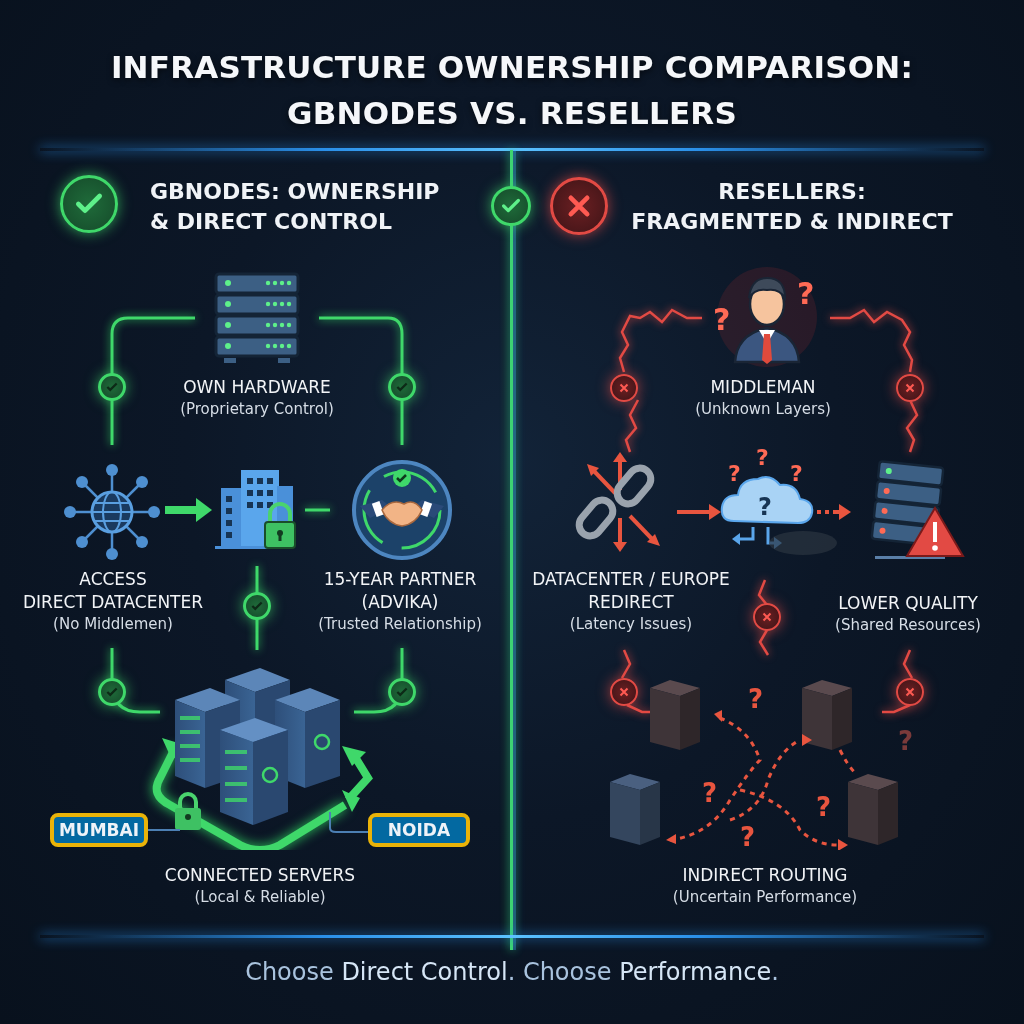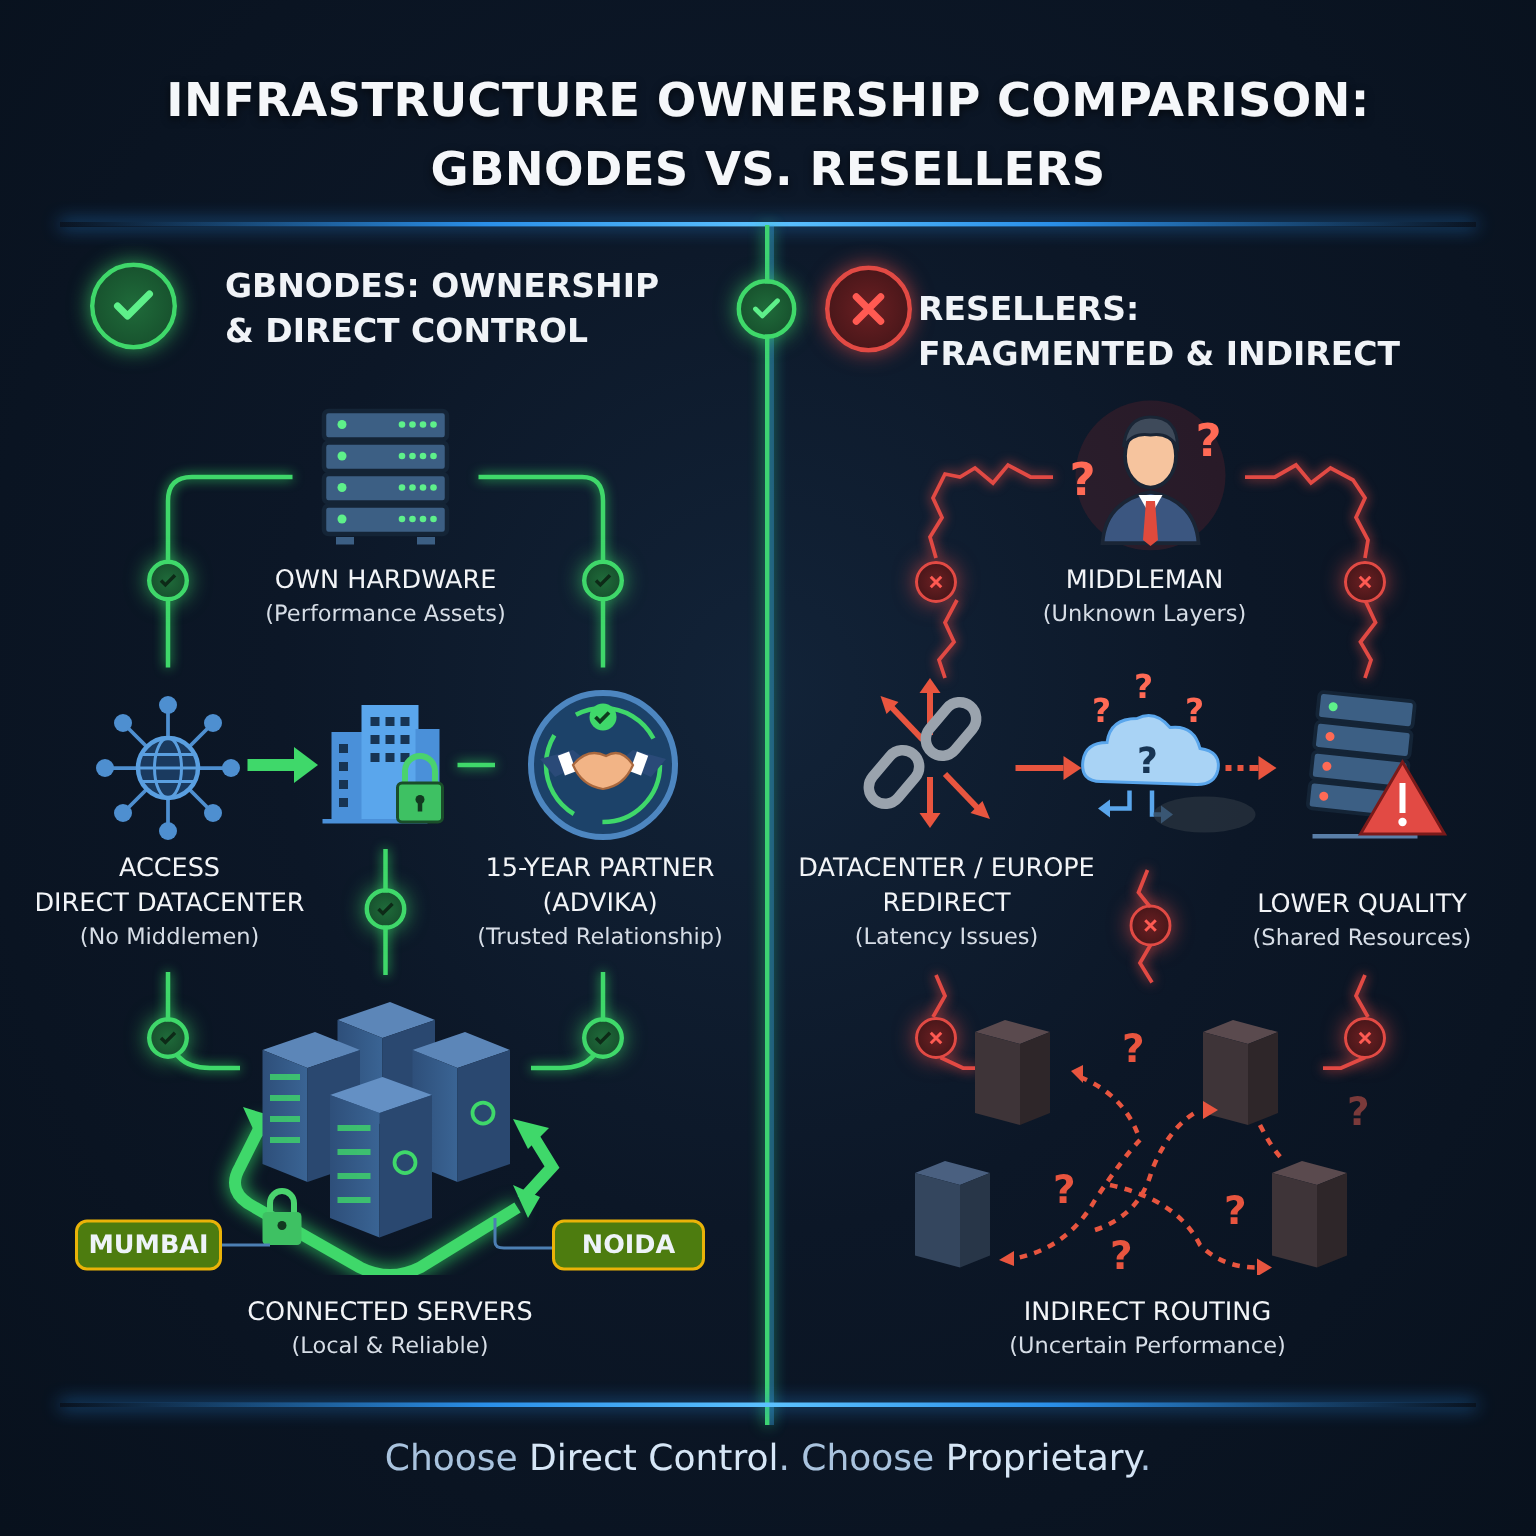--- a/index.html
+++ b/index.html
@@ -33,21 +33,21 @@
     border: 3px solid #e24a44; background: radial-gradient(circle, #6b1f22 0%, #3e1417 100%);
     box-shadow: 0 0 14px rgba(226,74,68,0.7);
   }
   .sec-title {
     font-weight: bold; font-size: 22px; line-height: 30px; color: #f0f3f7;
   }
   .node-label { text-align: center; }
   .node-title { font-weight: normal; font-size: 17px; line-height: 23px; color: #f2f4f7; }
   .node-sub { font-size: 15px; line-height: 21px; color: #d6dde6; }
   .city {
-    border: 2px solid #eab308; background: #4d7c0f; border-radius: 8px;
+    border: 4px solid #eab308; background: #0369a1; border-radius: 8px;
     font-weight: bold; font-size: 17px; color: #eef3f8;
     display: flex; align-items: center; justify-content: center;
   }
   .tagline {
     left: 0; width: 1024px; top: 958px; text-align: center;
     font-size: 24px; color: #a9c3de;
   }
   .tagline .em { color: #d6e6f6; }
 </style>
 </head>
@@ -146,21 +146,21 @@
         <circle cx="63" cy="74" r="2.2"></circle>
         <circle cx="70" cy="74" r="2.2"></circle>
         <circle cx="77" cy="74" r="2.2"></circle>
     </g>
     <rect x="12" y="86" width="12" height="5" fill="#3c5f84"></rect>
       <rect x="66" y="86" width="12" height="5" fill="#3c5f84"></rect>
   </g>
 </svg>
 <div class="abs node-label" style="left:157px; top:376px; width:200px;">
   <div class="node-title">OWN HARDWARE</div>
-  <div class="node-sub">(Performance Assets)</div>
+  <div class="node-sub">(Proprietary Control)</div>
 </div>
 
 <svg class="abs" style="left:60px; top:460px;" width="104" height="104">
   <g stroke="#4e8fd0" stroke-width="2.5" fill="none">
     <line x1="52" y1="12" x2="52" y2="92"></line>
       <line x1="12" y1="52" x2="92" y2="52"></line>
     <line x1="24" y1="24" x2="80" y2="80"></line>
       <line x1="80" y1="24" x2="24" y2="80"></line>
   </g>
   <circle cx="52" cy="52" r="20" fill="#1a3a5f" stroke="#5a9fe0" stroke-width="3"></circle>
@@ -301,21 +301,21 @@
 <div class="abs node-label" style="left:130px; top:864px; width:260px;">
   <div class="node-title">CONNECTED SERVERS</div>
   <div class="node-sub">(Local &amp; Reliable)</div>
 </div>
 
 <div class="abs badge badge-no" style="left:550px; top:177px; width:58px; height:58px;">
   <svg width="28" height="28" viewBox="0 0 24 24">
       <path d="M5 5L19 19M19 5L5 19" stroke="#ff5a52" stroke-width="4" stroke-linecap="round"></path>
     </svg>
 </div>
-<div class="abs sec-title" style="left:612px; top:192px; width:360px; text-align:left;">
+<div class="abs sec-title" style="left:612px; top:177px; width:360px; text-align:center;">
   <div>RESELLERS:</div>
   <div>FRAGMENTED &amp; INDIRECT</div>
 </div>
 
 <svg class="abs" style="left:512px; top:0;" width="512" height="950">
   <g fill="none" stroke="#e24a44" stroke-width="2.5" style="filter: drop-shadow(0 0 4px #e24a44)">
     <path d="M190 318 L175 318 L160 310 L150 322 L138 312 L128 318 L118 316 L110 332 L116 345 L108 358 L112 372"></path>
     <path d="M126 400 L118 415 L124 428 L114 440 L118 452"></path>
     <path d="M318 318 L338 318 L352 310 L362 322 L375 312 L390 320 L398 332 L392 345 L400 360 L398 372"></path>
     <path d="M398 400 L405 415 L395 428 L402 440 L398 452"></path>
@@ -474,14 +474,14 @@
   </g>
   <text x="288" y="80" font-family="DejaVu Sans, sans-serif" font-weight="bold" font-size="26" fill="#7a3a3a">?</text>
 </svg>
 
 <div class="abs node-label" style="left:635px; top:864px; width:260px;">
   <div class="node-title">INDIRECT ROUTING</div>
   <div class="node-sub">(Uncertain Performance)</div>
 </div>
 
 <div class="abs tagline">
-  <span>Choose </span><span class="em">Direct Control</span><span>. Choose </span><span class="em">Proprietary</span><span>.</span>
+  <span>Choose </span><span class="em">Direct Control</span><span>. Choose </span><span class="em">Performance</span><span>.</span>
 </div>
 
 </body></html>

